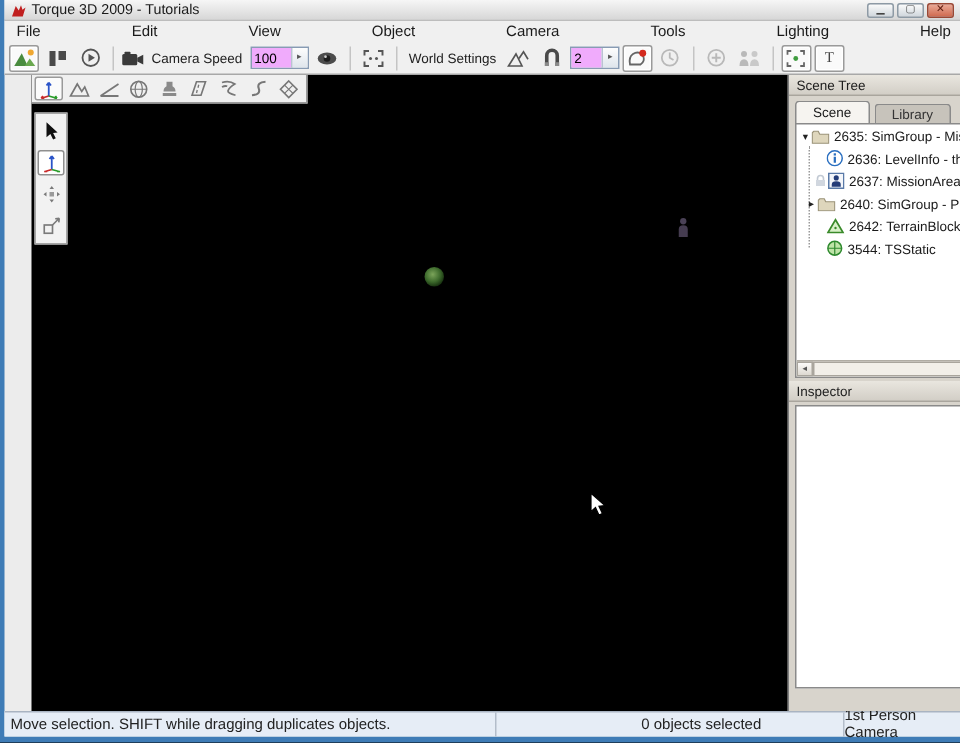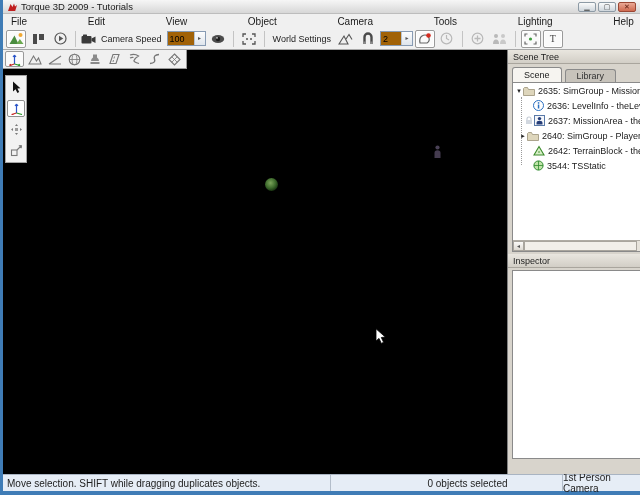--- a/index.html
+++ b/index.html
@@ -34,27 +34,27 @@
     padding:0 3px; gap:2px; }
   .tb-btn { width:20px; height:18px; display:flex; align-items:center;
     justify-content:center; border:1px solid transparent; border-radius:2px; }
   .tb-btn.active { border-color:#9a9a9a; background:#fafafa;
     box-shadow:inset 0 0 0 1px #fff; }
   .tb-btn.dim { opacity:.45; }
   .tb-sep { width:1px; height:16px; background:#c4c4c4; margin:0 3px; flex:0 0 1px; }
   .tb-label { padding:0 3px; color:#222; white-space:nowrap; }
   .tb-input { display:flex; height:15px; border:1px solid #889bb3; background:#fff; }
   .tb-input input { width:26px; border:none; outline:none; font:9px "Liberation Sans",sans-serif;
-    padding:0 2px; background:#a16207; }
+    padding:0 2px; background:#f0abfc; }
   .tb-input .spin { width:11px; border-left:1px solid #b9c4d2;
     background:linear-gradient(#fdfdfd,#dfe5ec); font-size:6px; line-height:13px;
     text-align:center; color:#555; }
 
   
-  .content { flex:1; display:flex; position:relative; min-height:0; }
+  .content { flex:1; display:flex; position:relative; min-height:0;padding-left:18px; }
   .viewport { width:504px; flex:0 0 504px; background:#000; position:relative; overflow:hidden; }
 
   
   .palette { position:absolute; left:0; top:0; height:19px; background:#f0f0f0;
     border-right:1px solid #9a9a9a; border-bottom:1px solid #9a9a9a;
     display:flex; align-items:center; padding:0 2px; gap:1px; }
   .pal-btn { width:19px; height:16px; display:flex; align-items:center;
     justify-content:center; border:1px solid transparent; border-radius:2px; }
   .pal-btn.active { border-color:#9a9a9a; background:#fbfbfb; }
 

